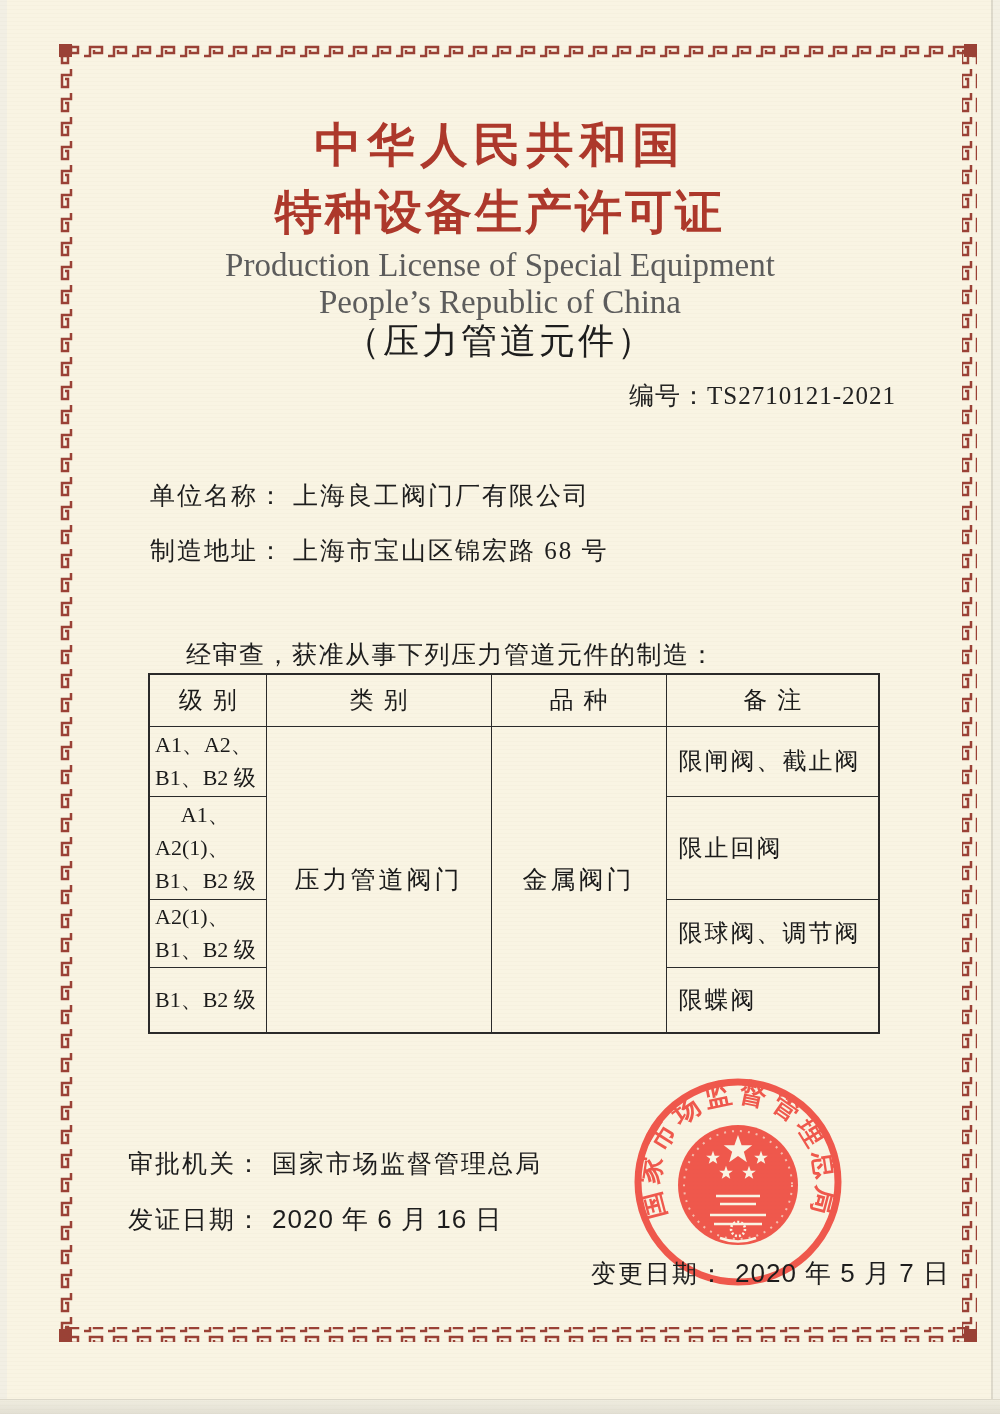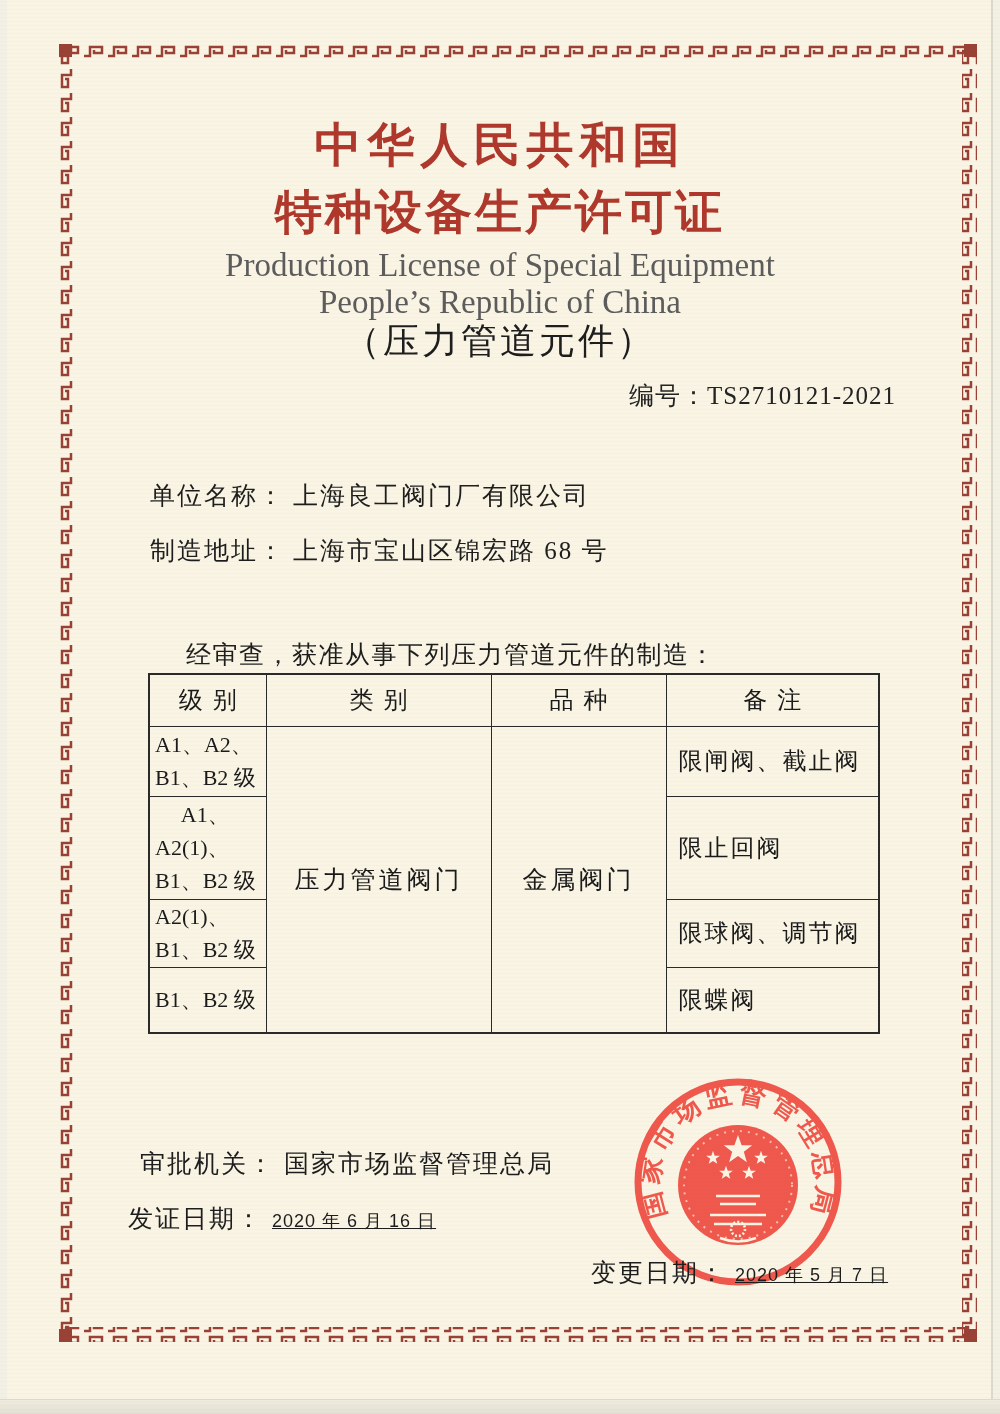--- a/index.html
+++ b/index.html
@@ -39,27 +39,27 @@
     border-collapse:collapse; table-layout:fixed; color:#1a1a1a; border:2.5px solid #2a2a2a; }
   table.scope th, table.scope td { border:1.6px solid #2a2a2a; vertical-align:middle; }
   table.scope th { font-weight:normal; font-size:24px; letter-spacing:10px; text-indent:10px; text-align:center; }
   td.grade  { font-size:22px; line-height:33px; padding-left:5px; }
   td.grade .gl { display:block; text-align:left; }
   td.grade .gl.c { text-align:center; padding-right:10px; }
   td.cat, td.var { text-align:center; font-size:25px; letter-spacing:3px; }
   td.remark { font-size:24px; padding-left:12px; letter-spacing:2px; }
 
   .footer-line { font-size:25px; color:#1d1d1d; letter-spacing:2px; z-index:2; }
-  .authority   { left:128px; top:1147px;margin-left:12px; }
+  .authority   { left:128px; top:1147px; }
   .valid-until { left:128px; top:1202px; }
   .ext-until   { left:128px; top:1256px; }
   .issue-date  { left:575px; top:1201px; }
   .change-date { left:575px; top:1256px;margin-left:16px; }
   .footer-line .val { margin-left:9px; }
-  .num { font-family:"Liberation Sans","DejaVu Sans",sans-serif; font-size:18px; letter-spacing:1px;text-decoration:underline; }
+  .num { font-family:"Liberation Sans","DejaVu Sans",sans-serif; font-size:26px; letter-spacing:1px; }
 
   .seal { position:absolute; left:630px; top:1074px; width:216px; height:216px; opacity:0.88; z-index:1; }
 </style>
 </head>
 <body>
 
 <div class="page">
 
   <div class="edge-left"></div>
   <div class="edge-right"></div>

